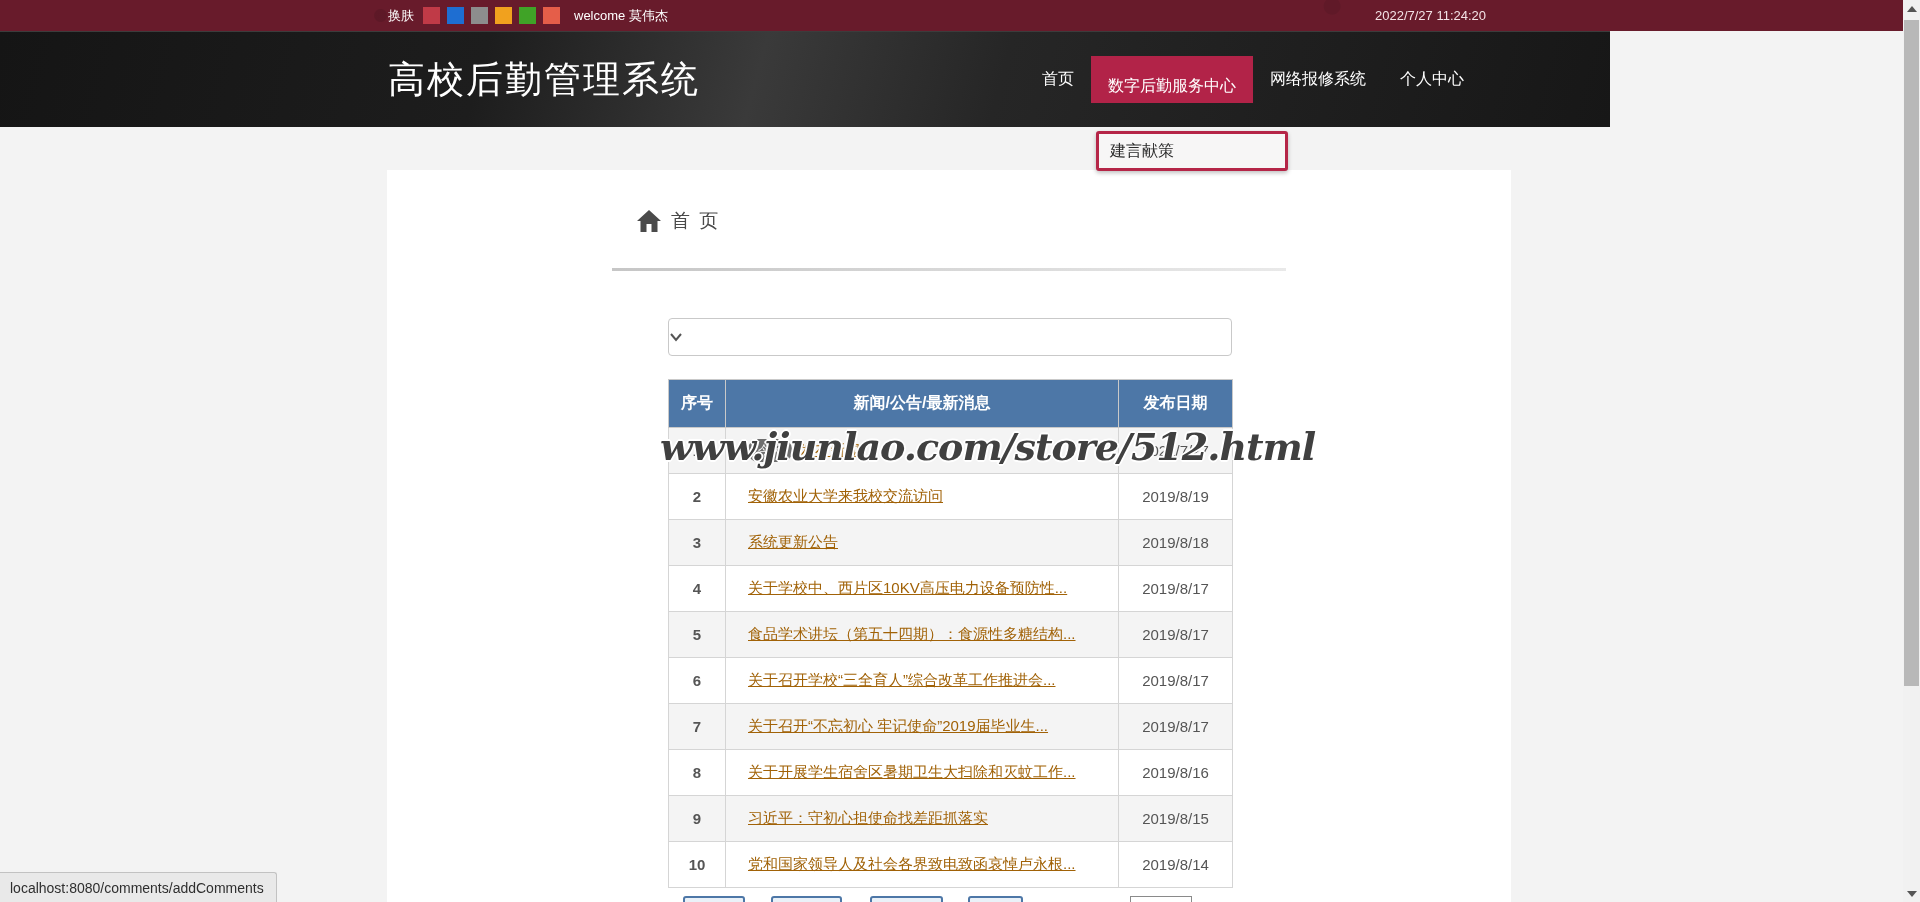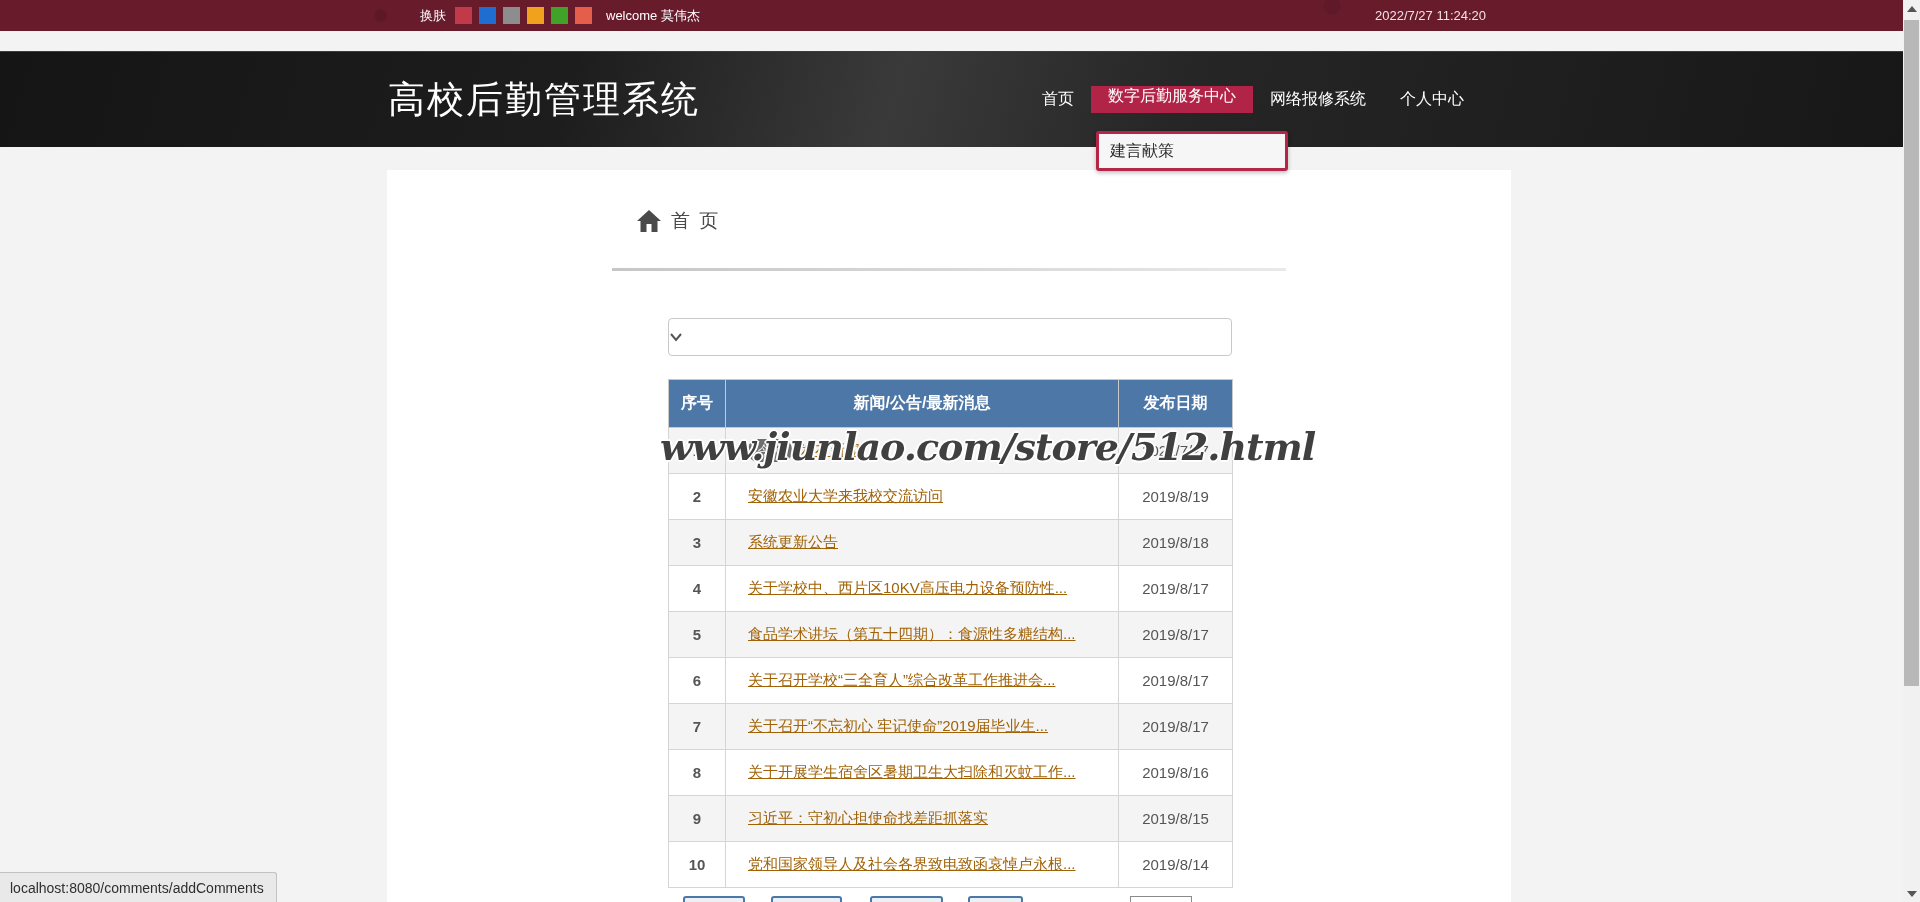--- a/index.html
+++ b/index.html
@@ -11,40 +11,39 @@
   }
   
   .topbar{
     position:absolute;left:0;top:0;width:1903px;height:31px;
     background:
       radial-gradient(circle at 20% 50%, rgba(0,0,0,.10) 0 6px, transparent 7px),
       radial-gradient(circle at 70% 20%, rgba(0,0,0,.08) 0 8px, transparent 9px),
       #681b2b;
     color:#fff;font-size:13px;
   }
-  .topbar-inner{position:absolute;left:388px;top:0;width:1126px;height:31px;display:flex;align-items:center;margin-left:32px;}
+  .topbar-inner{position:absolute;left:388px;top:0;width:1126px;height:31px;display:flex;align-items:center;}
   .skin-label{margin-right:9px;}
   .swatches{display:flex;gap:7px;align-items:center;margin-right:12px;}
   .swatch{width:17px;height:17px;display:inline-block;cursor:pointer;}
   .welcome{margin-left:2px;}
   .topbar-date{position:absolute;left:1375px;top:0;line-height:31px;color:#f4e3e6;}
   
   .header{
-    position:absolute;left:0;top:31px;width:1903px;height:95px;
+    position:absolute;left:0;top:31px;width:1610px;height:95px;
     background:linear-gradient(105deg,#151515 0%,#1d1d1d 30%,#3a3a3a 47%,#262626 62%,#171717 100%);
     border-top:1px solid #3c3c3c;
-    margin-top:20px;
   }
   .site-title{
     position:absolute;left:388px;top:50%;transform:translateY(-50%);
     color:#fff;font-size:37px;letter-spacing:2px;font-weight:400;
   }
   .nav{position:absolute;left:1025px;top:0;height:100%;display:flex;align-items:center;}
   .nav-item{color:#fff;font-size:16px;padding:5px 17px;cursor:pointer;white-space:nowrap;}
-  .nav-item.active{background:#b22348;padding-top:0;padding-bottom:6px;}
+  .nav-item.active{background:#b22348;padding-top:20px;padding-bottom:6px;}
   
   .dropdown{
     position:absolute;left:1096px;top:99px;width:186px;height:34px;z-index:60;
     background:#f7f6f6;border:3px solid #b52547;border-radius:3px;
     box-shadow:0 2px 4px rgba(0,0,0,.25);
     display:flex;align-items:center;margin-top:32px;
   }
   .dropdown-item{font-size:16px;color:#2a2a2a;padding-left:11px;cursor:pointer;width:100%;}
   
   .card{position:absolute;left:387px;top:170px;width:1124px;height:732px;background:#ffffff;}

